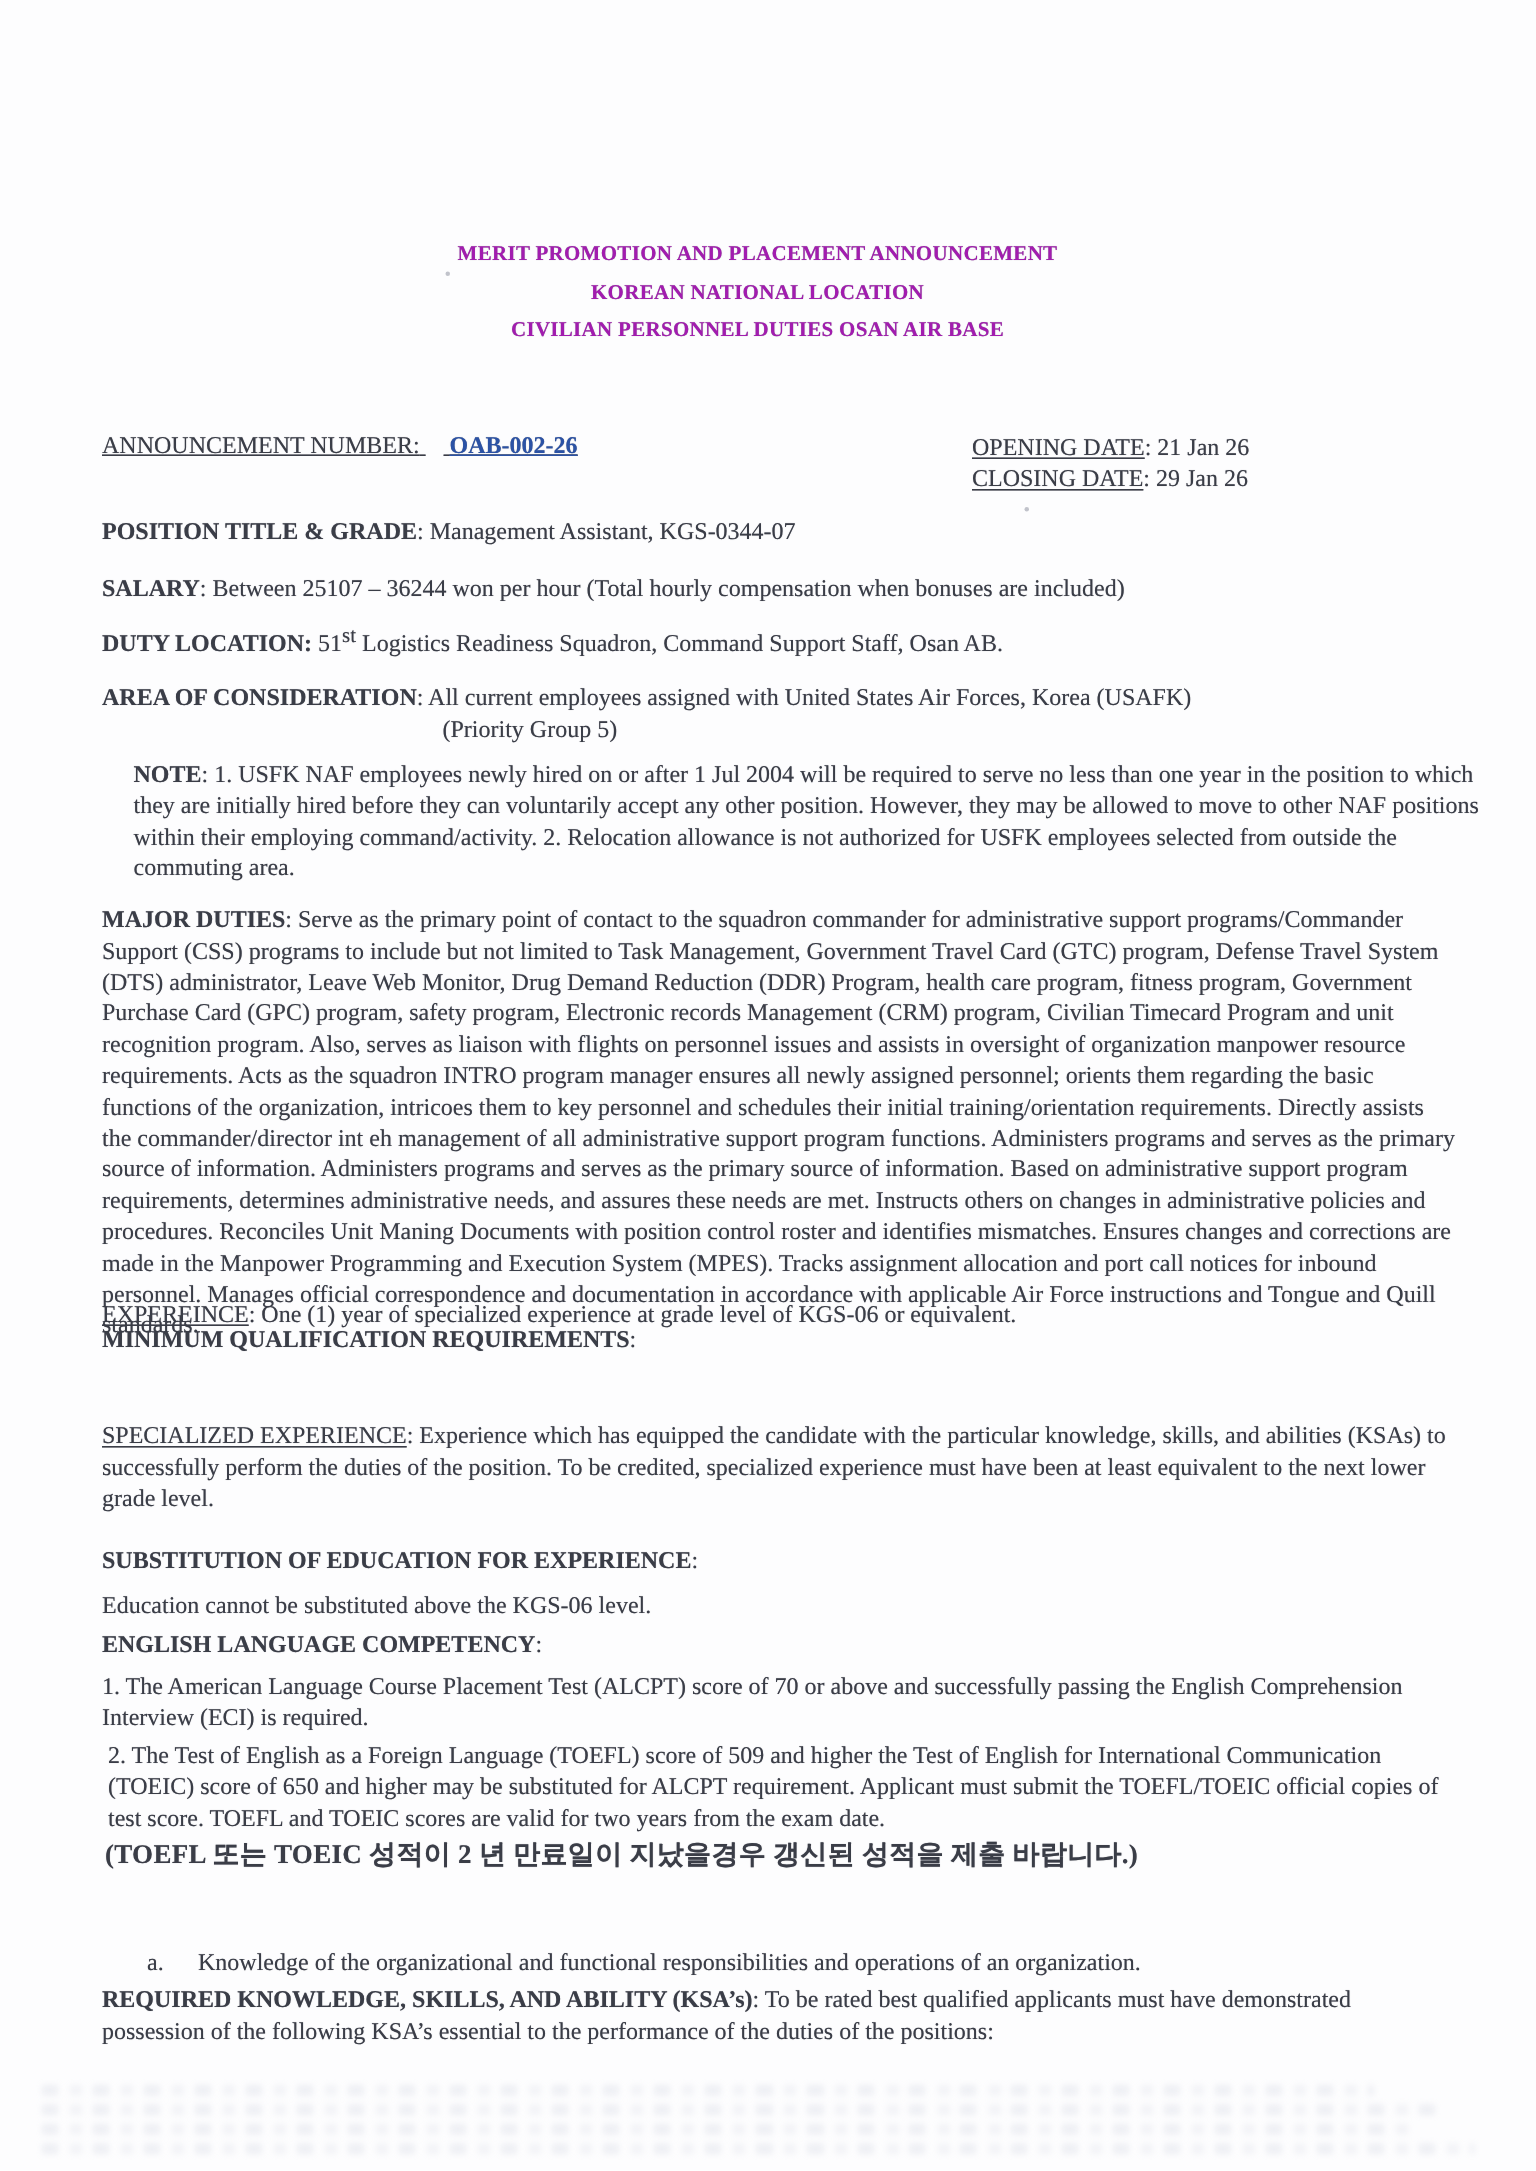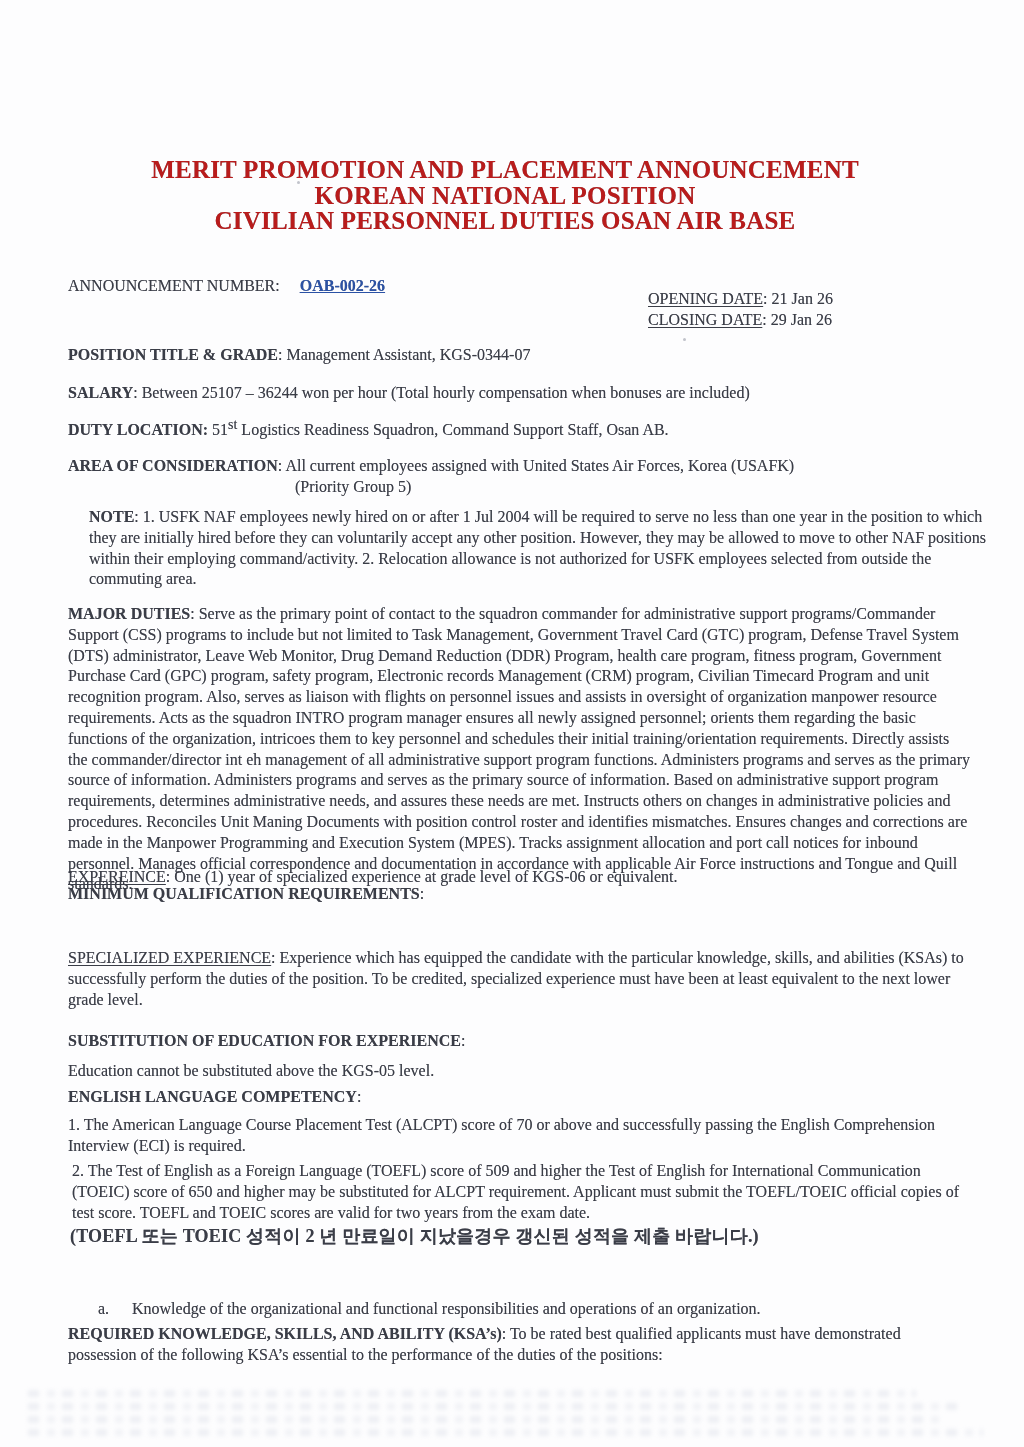--- a/index.html
+++ b/index.html
@@ -6,46 +6,46 @@
   .page{
     position:relative;width:1024px;height:1447px;background:#fdfdfe;
     font-family:"Liberation Serif",serif;color:#3a3d47;
     font-size:16px;line-height:20.8px;overflow:hidden;
     text-shadow:0 0 .5px rgba(58,61,71,.55);
   }
   .abs{position:absolute;}
   .para{width:903px;}
   .lbl{font-weight:bold;text-underline-offset:2px;text-decoration-thickness:1.5px;}
   .ul{text-decoration:underline;text-underline-offset:2px;}
-  .title{left:0;top:157px;width:1010px;text-align:center;font-weight:bold;font-size:25px;line-height:25.5px;letter-spacing:.2px;color:#b91c1c;}
+  .title{left:0;top:157px;width:1010px;text-align:center;font-weight:bold;font-size:14px;line-height:25.5px;letter-spacing:.2px;color:#a21caf;}
   .link{color:#2b52a5;font-weight:bold;text-decoration:underline;cursor:pointer;}
   .dates div{line-height:21.2px;}
   sup{font-size:14px;vertical-align:super;line-height:0;}
   .marker{display:inline-block;width:34px;}
   .korean{font-weight:bold;font-size:18px;letter-spacing:.2px;}
   .speck{position:absolute;width:3px;height:3px;border-radius:50%;background:#9094a0;opacity:.55;}
   .bleed{position:absolute;left:28px;width:965px;filter:blur(2.3px);opacity:.5;}
   .bleed .streak{height:7px;margin-bottom:6px;
     background:repeating-linear-gradient(90deg, rgba(164,172,196,.34) 0 11px, transparent 11px 19px, rgba(170,176,198,.26) 19px 27px, transparent 27px 34px);}
 </style>
 </head>
 <body>
 
 <div class="page">
 
   <div class="abs title">
     <div>MERIT PROMOTION AND PLACEMENT ANNOUNCEMENT</div>
-    <div>KOREAN NATIONAL POSITION</div>
+    <div>KOREAN NATIONAL LOCATION</div>
     <div>CIVILIAN PERSONNEL DUTIES OSAN AIR BASE</div>
   </div>
 
   <div class="speck" style="left:297px;top:181px;"></div>
   <div class="speck" style="left:683px;top:338px;"></div>
 
-  <div class="abs" style="top:276px;left:68px;">
+  <div class="abs" style="top:288px;left:68px;text-decoration:underline;">
     <span>ANNOUNCEMENT NUMBER:</span>
     <span style="display:inline-block;width:12px;"></span>
     <span class="link">OAB-002-26</span>
   </div>
 
   <div class="abs dates" style="top:288px;left:648px;">
     <div>
       <span class="ul">OPENING DATE</span><span>: 21 Jan 26</span>
     </div>
     <div>
@@ -86,21 +86,21 @@
     <span class="ul">EXPEREINCE</span><span>:  One (1) year of specialized experience at grade level of KGS-06 or equivalent.</span>
   </div>
 
   <div class="abs para" style="top:948px;left:68px;">
     <span class="ul">SPECIALIZED EXPERIENCE</span><span>:  Experience which has equipped the candidate with the particular knowledge, skills, and abilities (KSAs) to successfully perform the duties of the position.  To be credited, specialized experience must have been at least equivalent to the next lower grade level.</span>
   </div>
 
   <div class="abs" style="top:1031px;left:68px;">
     <span class="lbl">SUBSTITUTION OF EDUCATION FOR EXPERIENCE</span><span>:</span>
   </div>
-  <div class="abs" style="top:1061px;left:68px;">Education cannot be substituted above the KGS-05 level.</div>
+  <div class="abs" style="top:1061px;left:68px;">Education cannot be substituted above the KGS-06 level.</div>
 
   <div class="abs" style="top:1087px;left:68px;">
     <span class="lbl">ENGLISH LANGUAGE COMPETENCY</span><span>:</span>
   </div>
   <div class="abs para" style="top:1115px;left:68px;">1. The American Language Course Placement Test (ALCPT) score of 70 or above and successfully passing the English Comprehension Interview (ECI) is required.</div>
   <div class="abs" style="top:1161px;left:72px;width:900px;">2.  The Test of English as a Foreign Language (TOEFL) score of 509 and higher the Test of English for International Communication (TOEIC) score of 650 and higher may be substituted for ALCPT requirement.  Applicant must submit the TOEFL/TOEIC official copies of test score.  TOEFL and TOEIC scores are valid for two years from the exam date.</div>
   <div class="abs korean" style="top:1226px;left:70px;">(TOEFL 또는 TOEIC 성적이 2 년 만료일이 지났을경우 갱신된 성적을 제출 바랍니다.)</div>
 
   <div class="abs para" style="top:1324px;left:68px;">
     <span class="lbl">REQUIRED KNOWLEDGE, SKILLS, AND ABILITY (KSA’s)</span><span>:  To be rated best qualified applicants must have demonstrated possession of the following KSA’s essential to the performance of the duties of the positions:</span>

